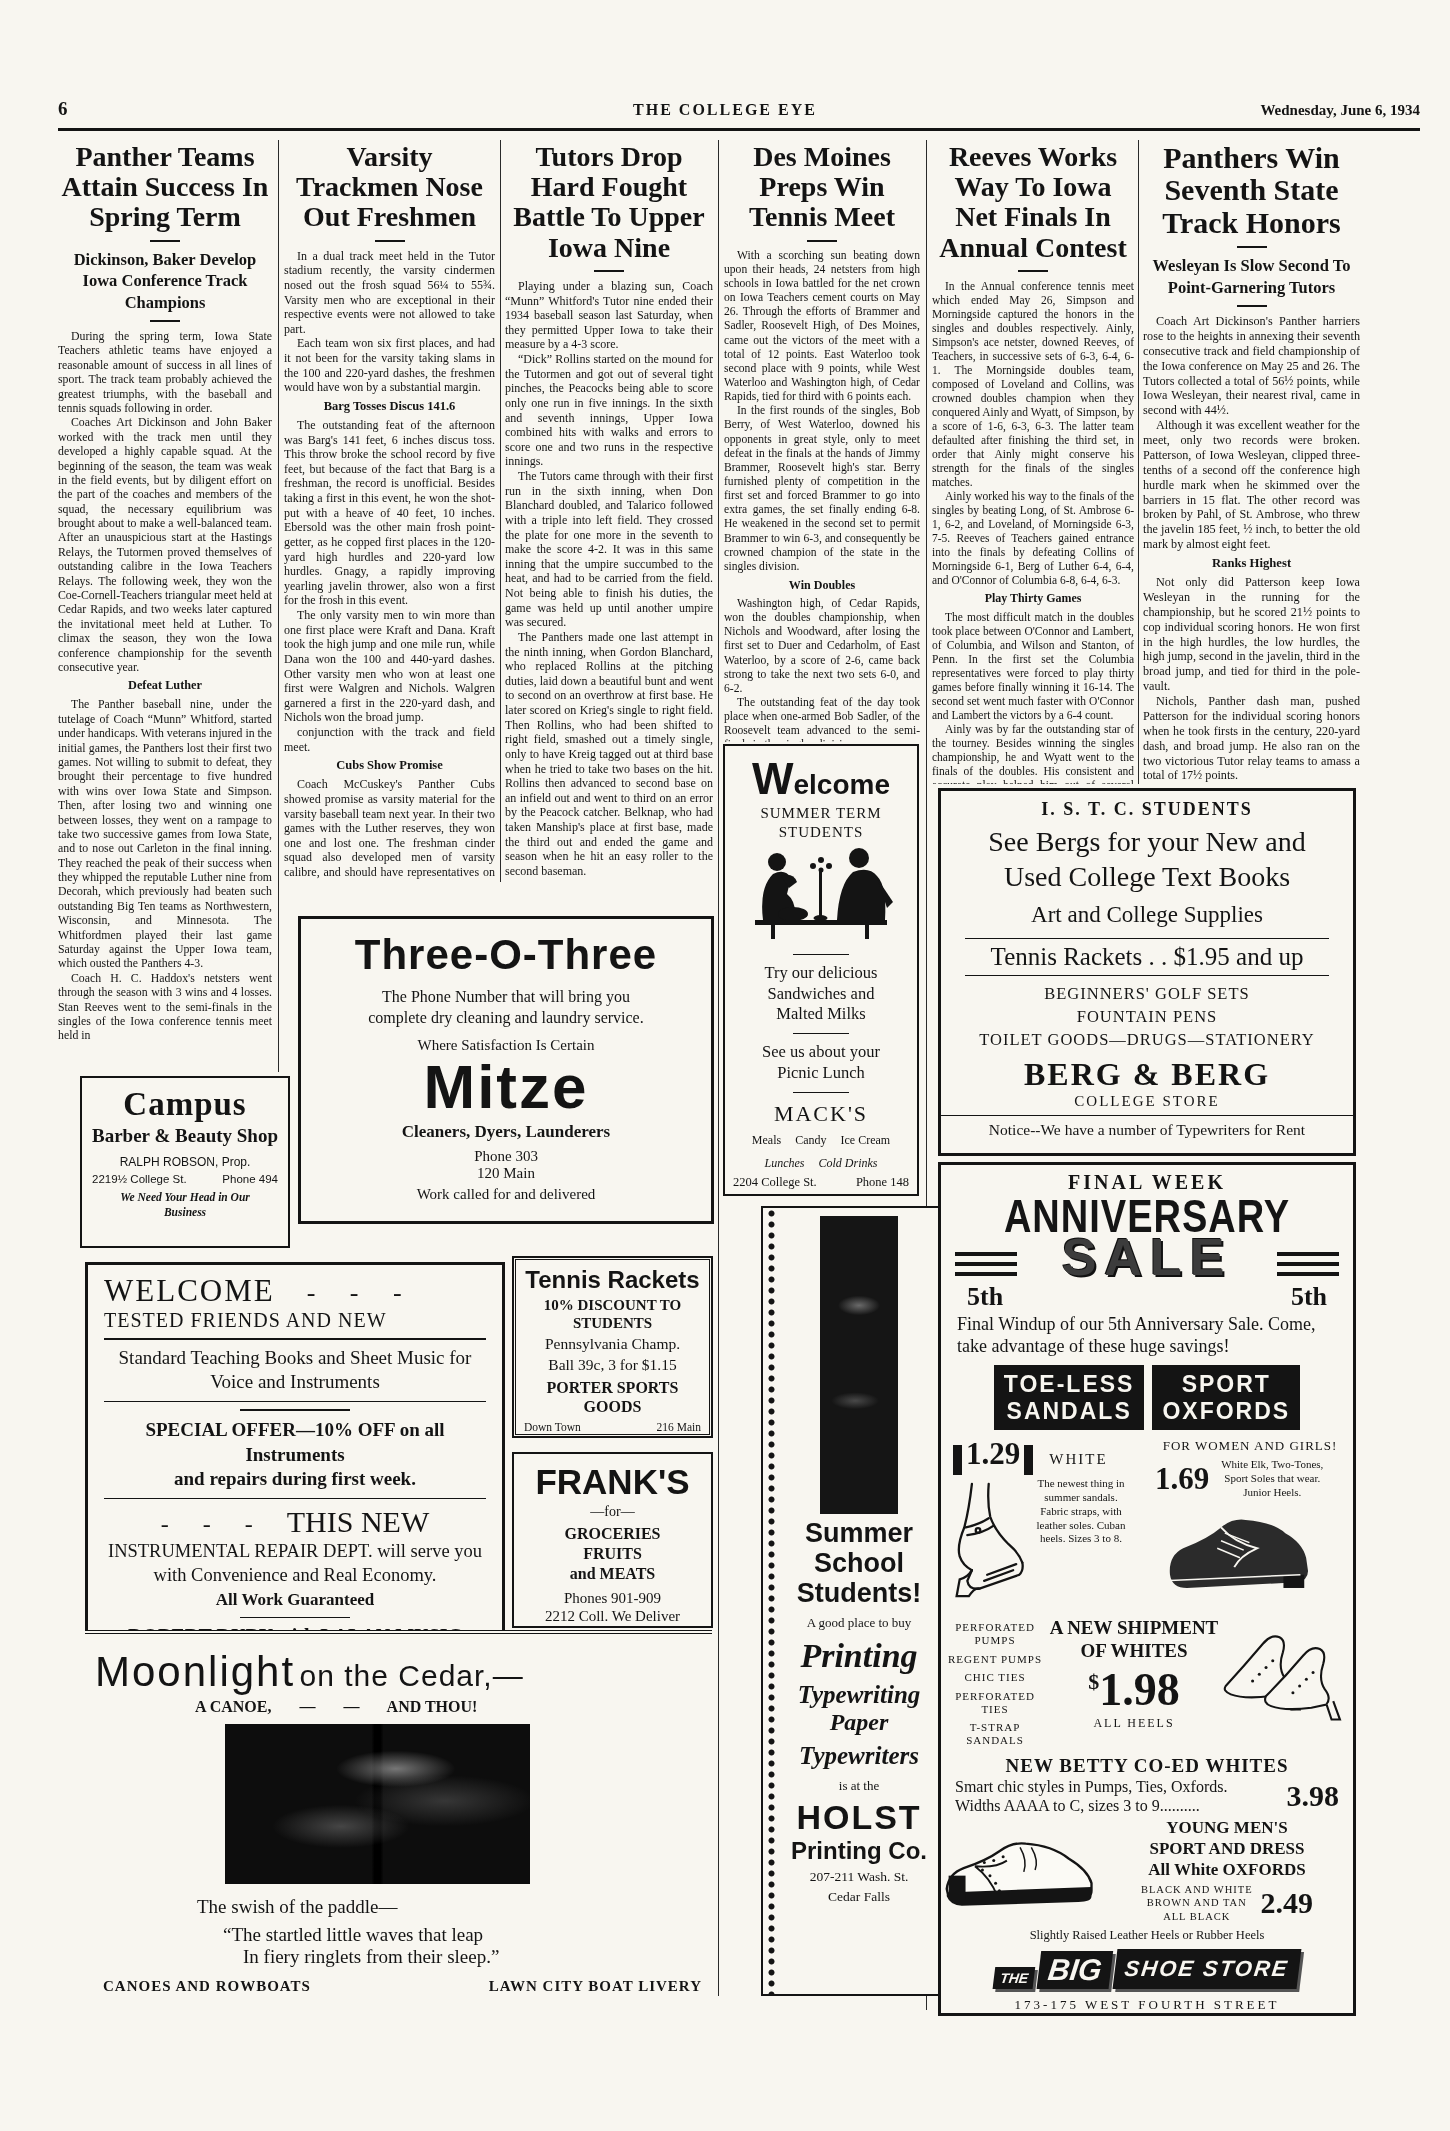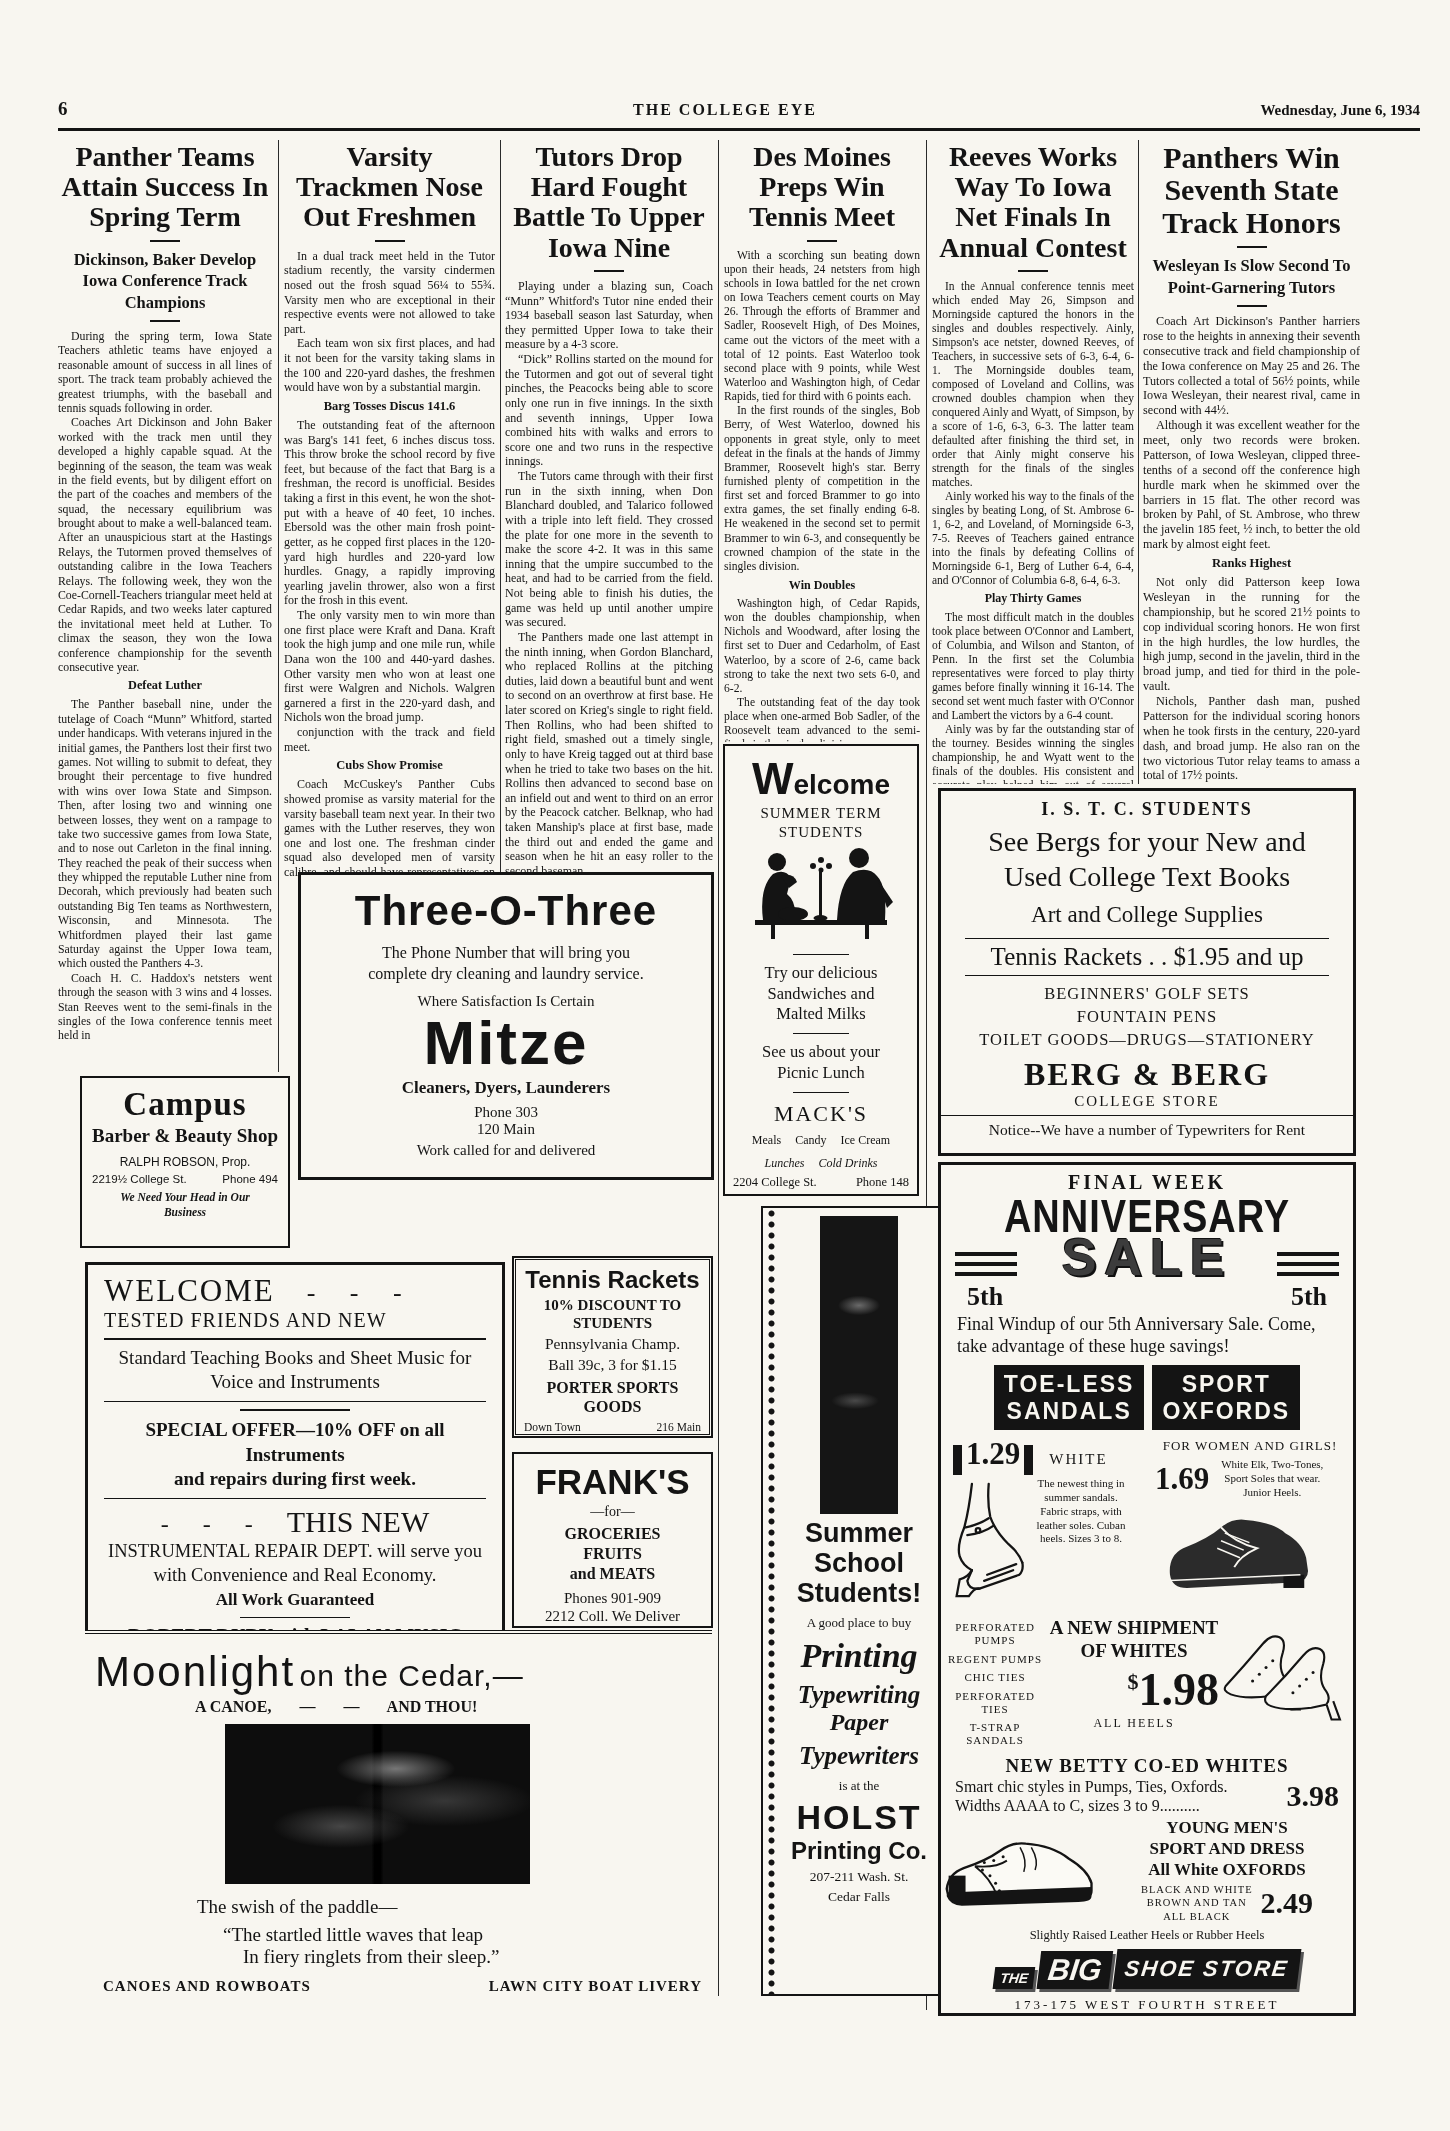--- a/index.html
+++ b/index.html
@@ -32,21 +32,21 @@
   .spread{display:flex;justify-content:space-between;}
   .inline-list .c-item{display:inline-block;margin:0 7px;}
   
   #ad-campus{left:80px;top:1076px;width:206px;height:168px;border-width:2.5px;}
   .campus-title{font-size:33px;margin-top:8px;font-weight:700;letter-spacing:1px;}
   .campus-sub{font-size:19px;font-weight:700;margin-top:2px;}
   .campus-prop{font-size:12px;font-family:"Liberation Sans",sans-serif;margin-top:8px;}
   .campus-row{font-size:11.5px;font-family:"Liberation Sans",sans-serif;padding:4px 10px 0 10px;}
   .campus-slogan{font-size:11.5px;font-style:italic;font-weight:700;margin-top:5px;line-height:1.3;padding:0 18px;}
   
-  #ad-mitze{left:298px;top:872px;width:410px;height:302px;border-width:3px;}
+  #ad-mitze{left:298px;top:916px;width:410px;height:302px;border-width:3px;}
   .m-303{font-family:"Liberation Sans","DejaVu Sans",sans-serif;font-weight:700;font-size:42px;margin-top:12px;letter-spacing:1px;}
   .m-lead{font-size:16px;line-height:1.3;margin-top:8px;}
   .m-tag{font-size:15px;margin-top:8px;}
   .m-name{font-family:"Liberation Sans",sans-serif;font-weight:700;font-size:62px;line-height:1;margin-top:2px;letter-spacing:2px;}
   .m-serv{font-size:17px;font-weight:700;margin-top:4px;}
   .m-row{font-size:15px;padding:6px 26px 0 26px;flex-direction:column;}
   .m-note{font-size:15px;margin-top:4px;}
   
   #ad-macks{left:723px;top:744px;width:192px;height:448px;}
   .mk-welcome{font-family:"Liberation Sans",sans-serif;font-size:28px;font-weight:700;margin-top:8px;}
@@ -109,21 +109,21 @@
   .s-half{width:50%;padding:0 8px;}
   .s-price{font-size:31px;font-weight:700;}
   .s-tick{display:inline-block;width:9px;height:30px;background:#141414;vertical-align:middle;margin:0 4px;}
   .s-white{font-size:15px;letter-spacing:2px;margin-left:8px;}
   .s-desc{font-size:11px;line-height:1.25;text-align:center;}
   .s-forwomen{font-size:13px;letter-spacing:1px;text-align:center;margin-top:2px;}
   .s-midrow{display:flex;margin-top:2px;align-items:flex-start;}
   .styles-list{width:108px;}
   .styles-list .c-item{font-size:11px;letter-spacing:1px;margin:6px 0;line-height:1.15;}
   .s-ship{font-size:19px;font-weight:700;line-height:1.2;margin-top:2px;}
-  .s-198{font-size:46px;font-weight:700;text-align:right;}
+  .s-198{font-size:46px;font-weight:700;}
   .s-198 sup{font-size:22px;}
   .s-allheels{font-size:12px;letter-spacing:2px;}
   .s-betty{font-size:19px;font-weight:700;letter-spacing:1px;margin-top:2px;}
   .s-bettytxt{display:flex;align-items:center;text-align:left;padding:0 14px;font-size:16px;line-height:1.2;}
   .s-398{font-size:30px;font-weight:700;margin-left:4px;}
   .s-young{display:flex;margin-top:2px;align-items:center;}
   .s-younghead{font-size:17px;font-weight:700;line-height:1.25;}
   .colors-list .c-item{font-size:10.5px;letter-spacing:1px;line-height:1.3;}
   .s-249{font-size:30px;font-weight:700;margin-left:8px;}
   .s-heelsnote{font-size:12.5px;margin-top:4px;}

